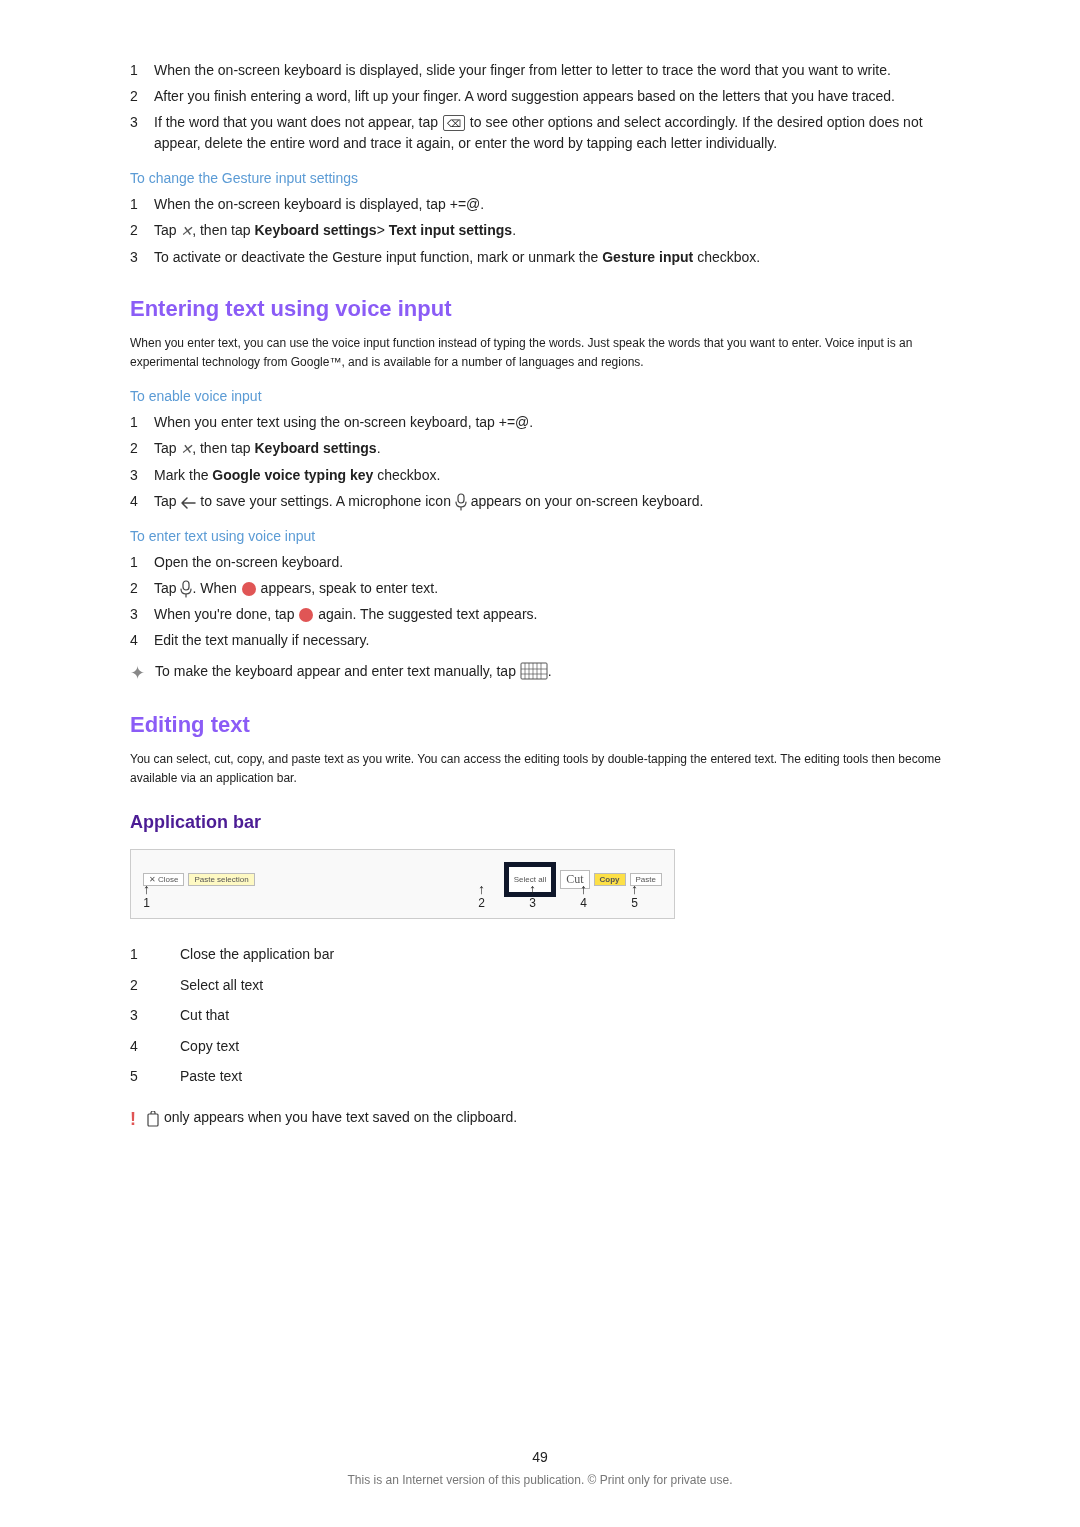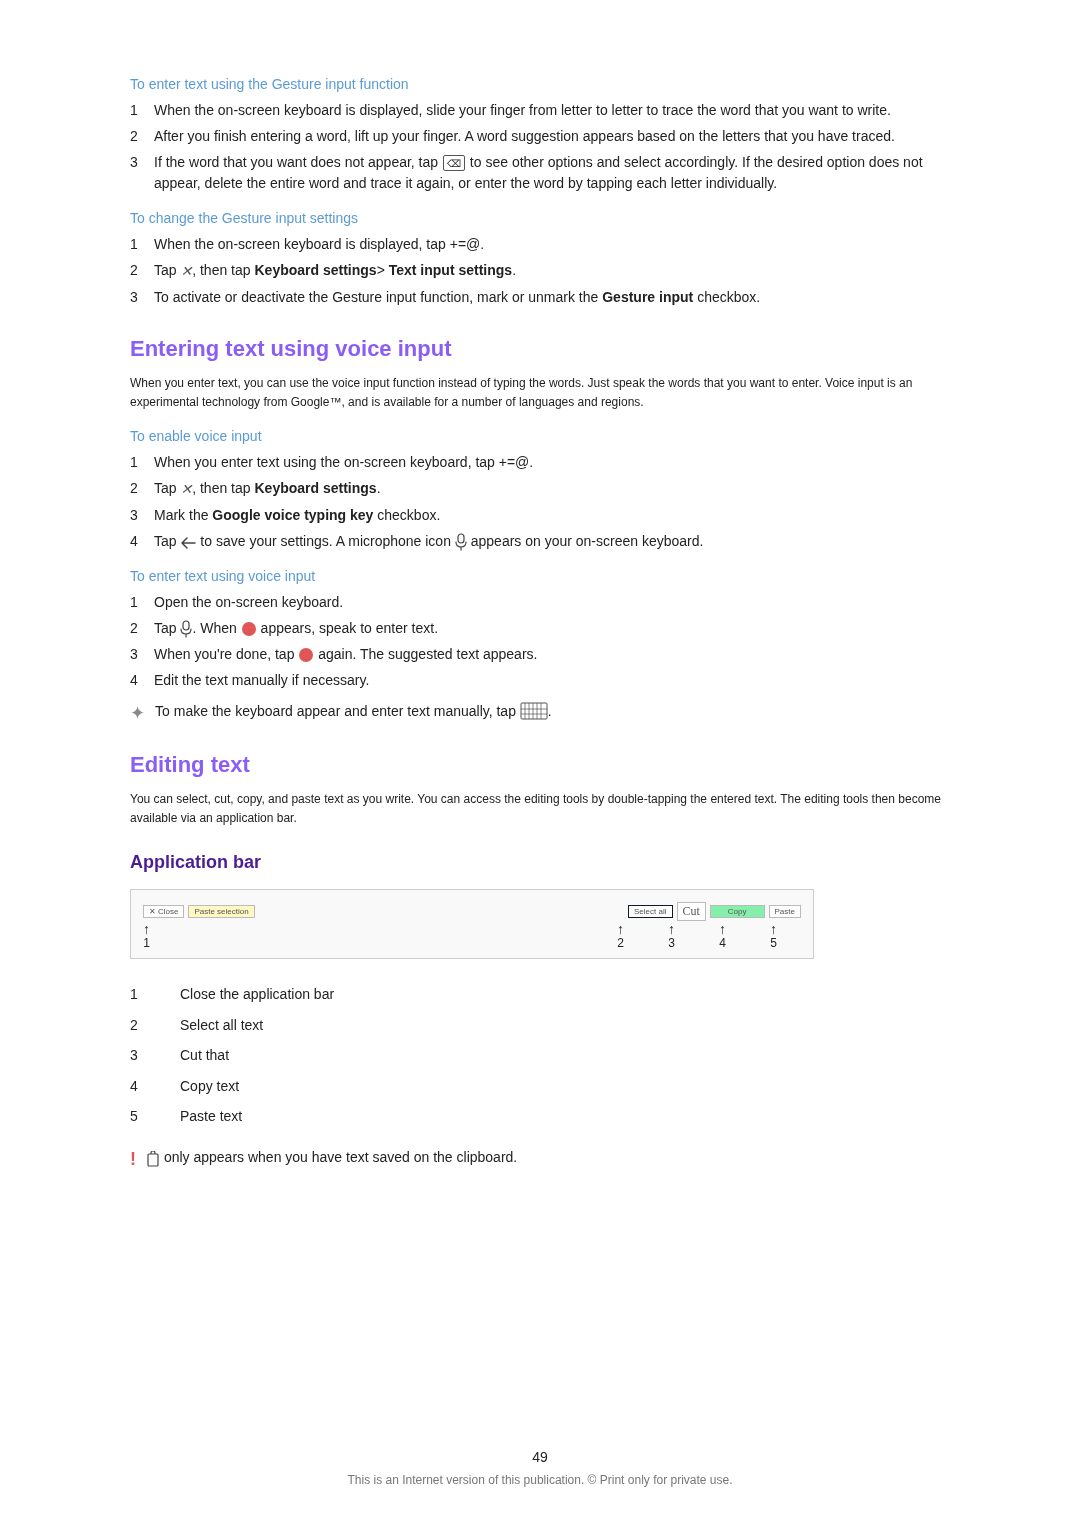--- a/index.html
+++ b/index.html
@@ -168,21 +168,21 @@
     
     .app-bar-diagram {
       margin: 16px 0 20px 0;
       border: 1px solid #ccc;
       padding: 8px 12px;
       display: flex;
       align-items: flex-start;
       position: relative;
       background: #f9f9f9;
       height: 70px;
-      width: 684px;
+      width: 545px;
     }
 
     .app-bar-inner {
       position: relative;
       width: 100%;
       height: 100%;
     }
 
     
     .ref-table {
@@ -252,21 +252,20 @@
     .clipboard-icon svg {
       width: 14px;
       height: 16px;
     }
   </style>
 </head>
 <body>
 
 <div class="page">
 
-  <p class="section-heading">To enter text using the Gesture input function</p>
   <ol class="numbered-list">
     <li>
       <span class="num">1</span>
       <span class="content">When the on-screen keyboard is displayed, slide your finger from letter to letter to trace the word that you want to write.</span>
     </li>
     <li>
       <span class="num">2</span>
       <span class="content">After you finish entering a word, lift up your finger. A word suggestion appears based on the letters that you have traced.</span>
     </li>
     <li>
@@ -379,23 +378,23 @@
 
   <h3 class="sub-heading">Application bar</h3>
 
   <div class="app-bar-diagram">
     <div class="app-bar-inner">
 
       <div style="position: absolute; top: 4px; left: 0; right: 0; display: flex; align-items: center; gap: 4px;">
         <span style="font-size: 8px; color: #555; border: 1px solid #bbb; padding: 1px 5px; background: #fff;">✕ Close</span>
         <span style="font-size: 8px; color: #555; border: 1px solid #bbb; padding: 1px 5px; background: #fef9c3;">Paste selection</span>
         <span style="flex: 1;"></span>
-        <span style="font-size: 8px; color: #555; border: 1px solid #0f172a; padding: 1px 5px; background: #fff;">Select all</span>
+        <span style="font-size: 8px; color: #555; border: 5px solid #0f172a; padding: 8px 5px; background: #fff;">Select all</span>
         <span style="font-size: 12px; color: #555; border: 1px solid #bbb; padding: 1px 5px; background: #fff; font-family: Liberation Serif, serif;">Cut</span>
-        <span style="font-size: 8px; color: #555; border: 1px solid #bbb; padding: 1px 17px; background: #86efac;">Copy</span>
+        <span style="font-size: 8px; color: #555; border: 1px solid #bbb; padding: 1px 5px; background: #fde047; font-weight: bold;">Copy</span>
         <span style="font-size: 8px; color: #555; border: 1px solid #bbb; padding: 1px 5px; background: #fff;">Paste</span>
       </div>
 
       <div style="position: absolute; bottom: 0; left: 0; right: 0; display: flex; align-items: flex-end;">
         <div style="display: flex; flex-direction: column; align-items: center; margin-right: auto;">
           <span style="font-size: 14px; line-height: 1;">↑</span>
           <span style="font-size: 12px;">1</span>
         </div>
         <div style="display: flex; gap: 44px; margin-left: auto; margin-right: 24px;">
           <div style="display: flex; flex-direction: column; align-items: center;">

